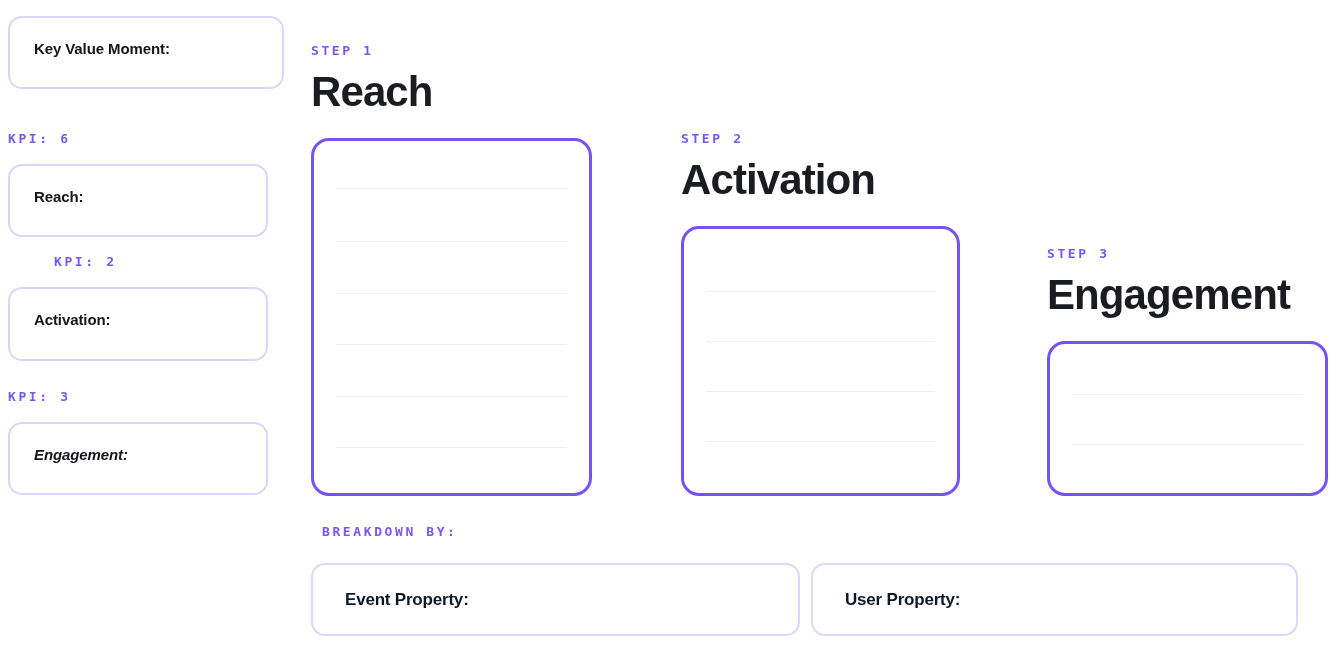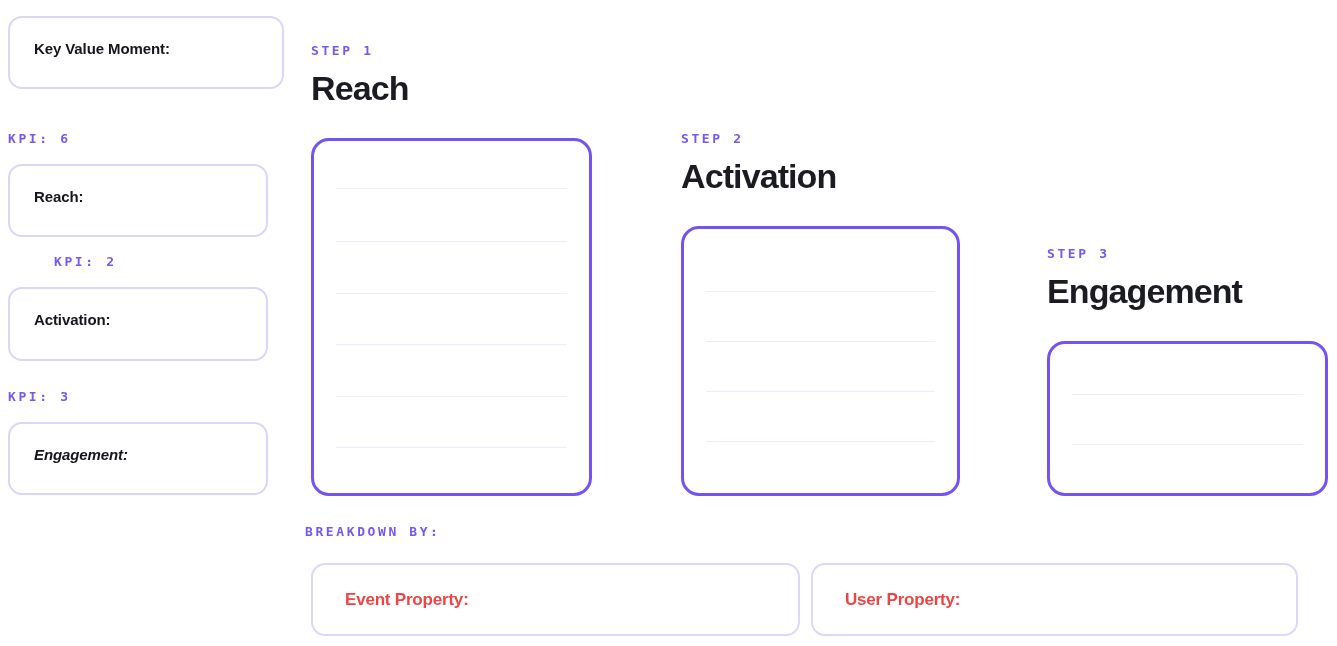--- a/index.html
+++ b/index.html
@@ -43,21 +43,21 @@
     font-family: "DejaVu Sans Mono", "Liberation Mono", monospace;
     font-size: 13px;
     font-weight: 700;
     letter-spacing: 2.6px;
     color: #7558f0;
     white-space: nowrap;
   }
 
   
   .step-title {
-    font-size: 34px;
+    font-size: 42px;
     font-weight: 700;
     color: #1b1b22;
     letter-spacing: -0.9px;
     white-space: nowrap;
     line-height: 1;
   }
 
   
   .step-card {
     background: #ffffff;
@@ -88,21 +88,21 @@
     border-radius: 14px;
     box-sizing: border-box;
   }
   .breakdown-label {
     position: absolute;
     left: 32px;
     top: 50%;
     transform: translateY(-50%);
     font-size: 17px;
     font-weight: 700;
-    color: #ef4444;
+    color: #0f172a;
     letter-spacing: -0.2px;
     white-space: nowrap;
   }
 </style>
 </head>
 <body>
 
 <div class="abs" style="left:0; top:0; width:300px; height:646px;">
 
   <div class="abs side-card" style="left:8px; top:8px; width:276px; height:73px;margin-top:8px;">
@@ -151,21 +151,21 @@
 
 <div class="abs eyebrow" style="left:1047px; top:246px;">STEP 3</div>
 <div class="abs step-title" style="left:1047px; top:274px;">Engagement</div>
 <div class="abs step-card" style="left:1047px; top:341px; width:281px; height:155px;">
   <div class="rules">
     <div class="rule" style="top:50px;"></div>
     <div class="rule" style="top:100px;"></div>
   </div>
 </div>
 
-<div class="abs eyebrow" style="left:305px; top:524px;">BREAKDOWN BY:</div>
+<div class="abs eyebrow" style="left:322px; top:524px;">BREAKDOWN BY:</div>
 
 <div class="abs breakdown-card" style="left:311px; top:563px; width:489px; height:73px;">
   <span class="breakdown-label">Event Property:</span>
 </div>
 
 <div class="abs breakdown-card" style="left:811px; top:563px; width:487px; height:73px;">
   <span class="breakdown-label">User Property:</span>
 </div>
 
 </body></html>

